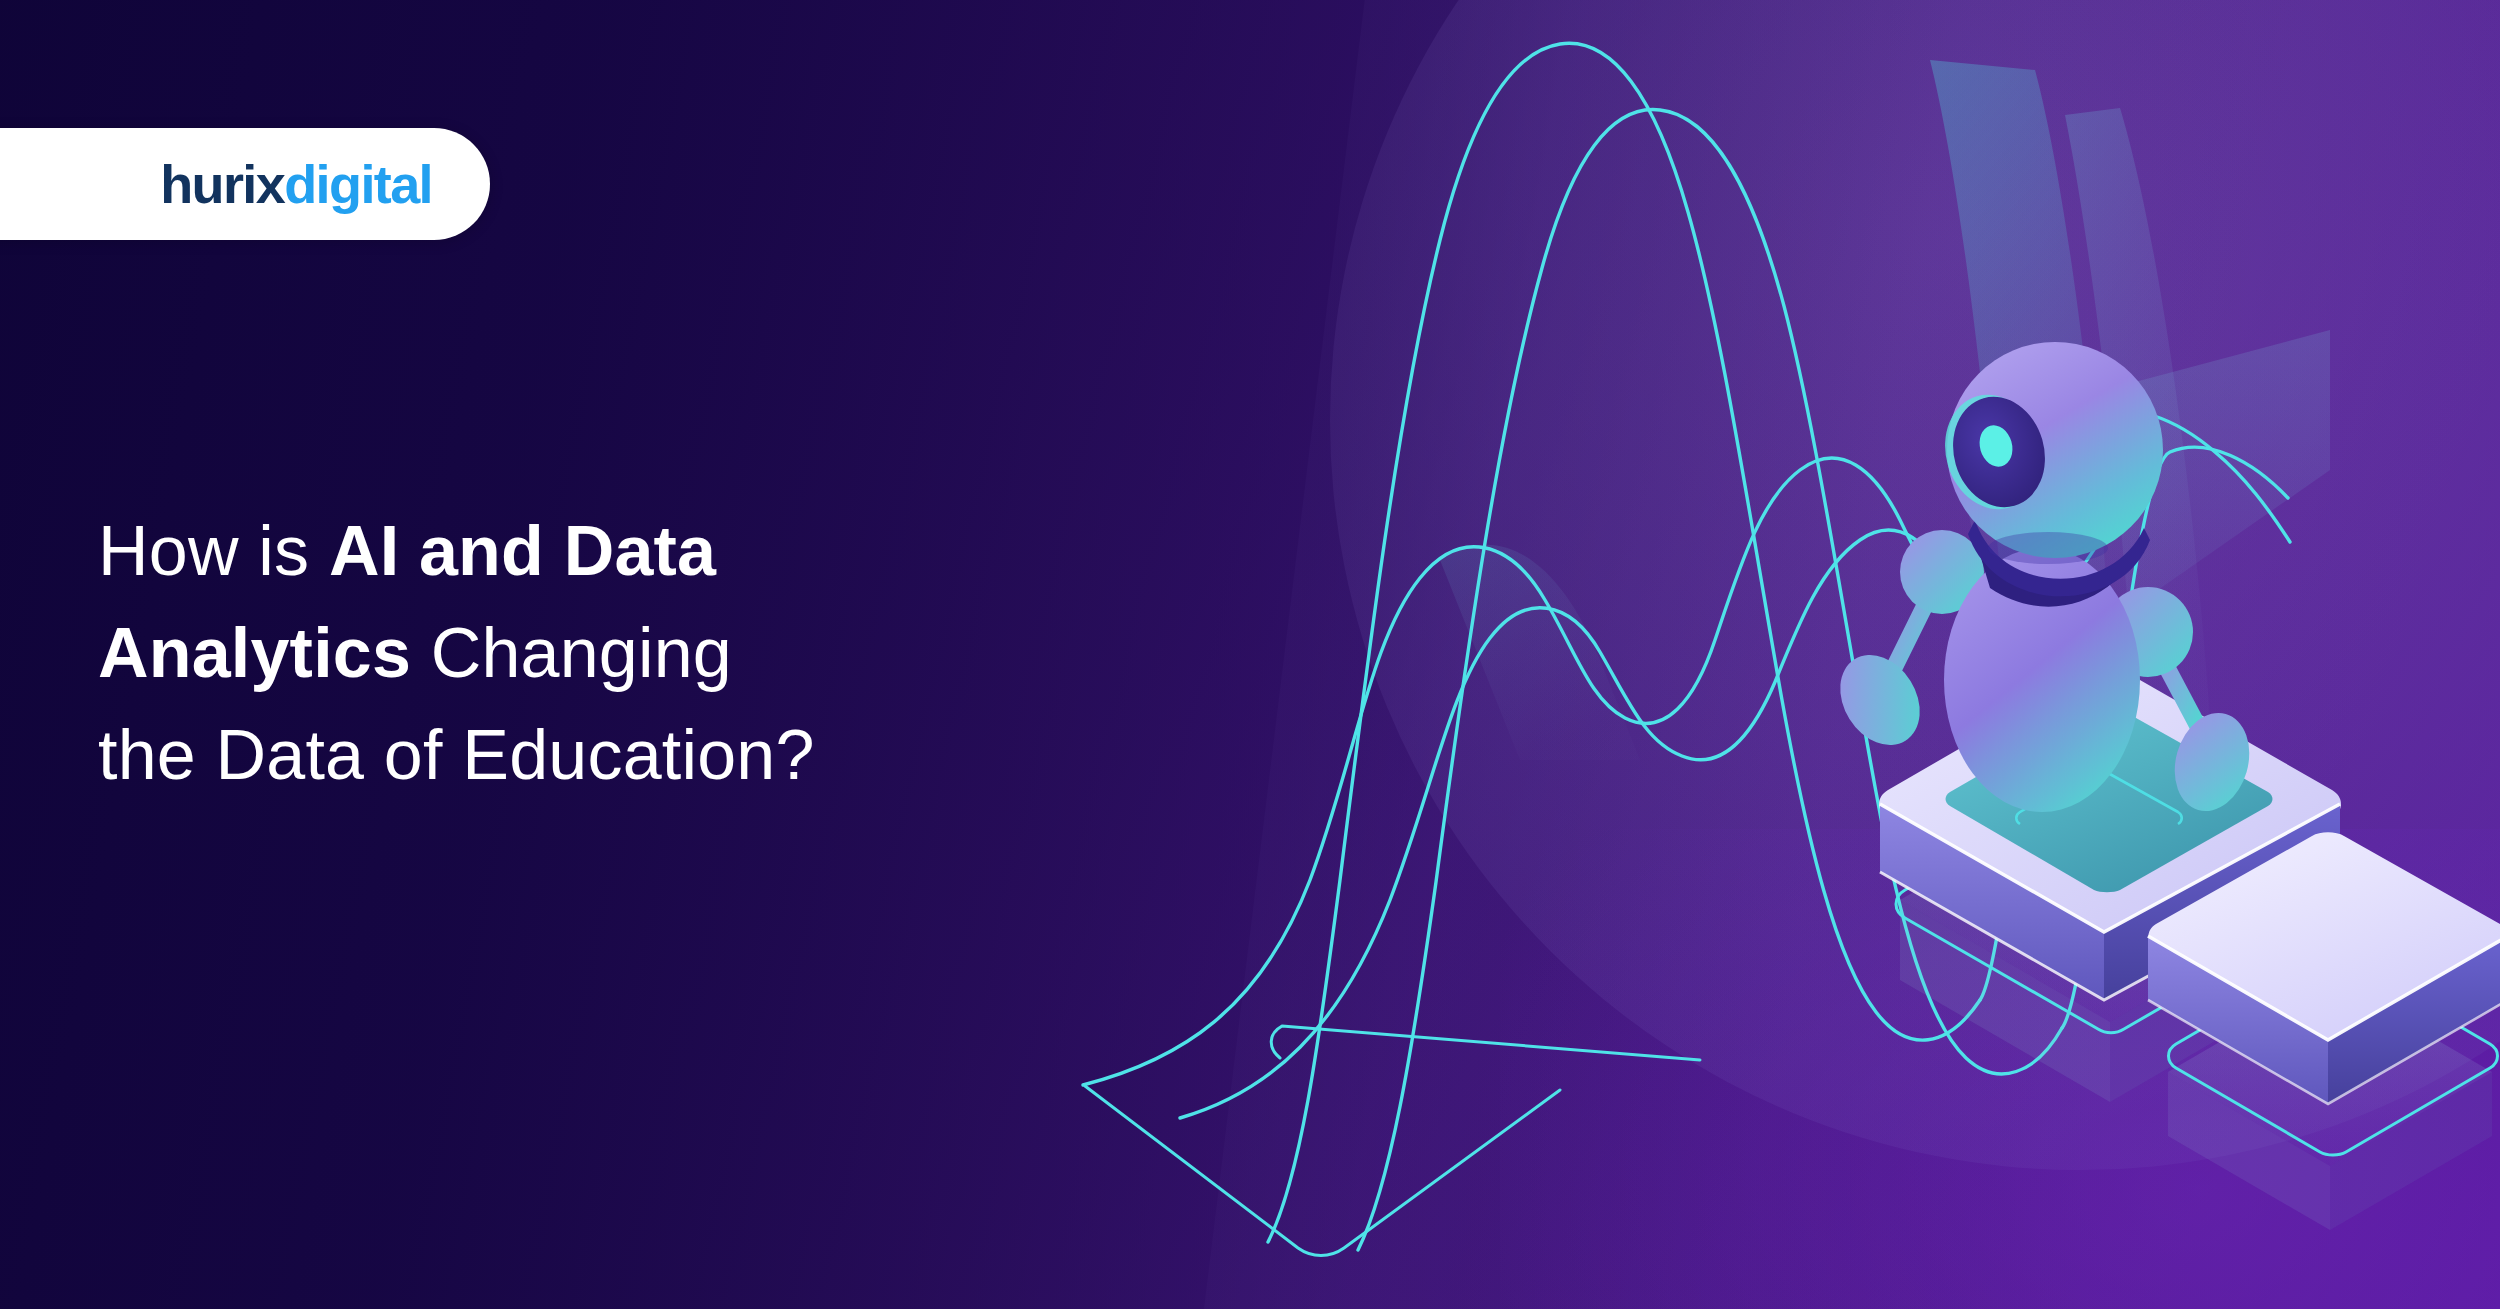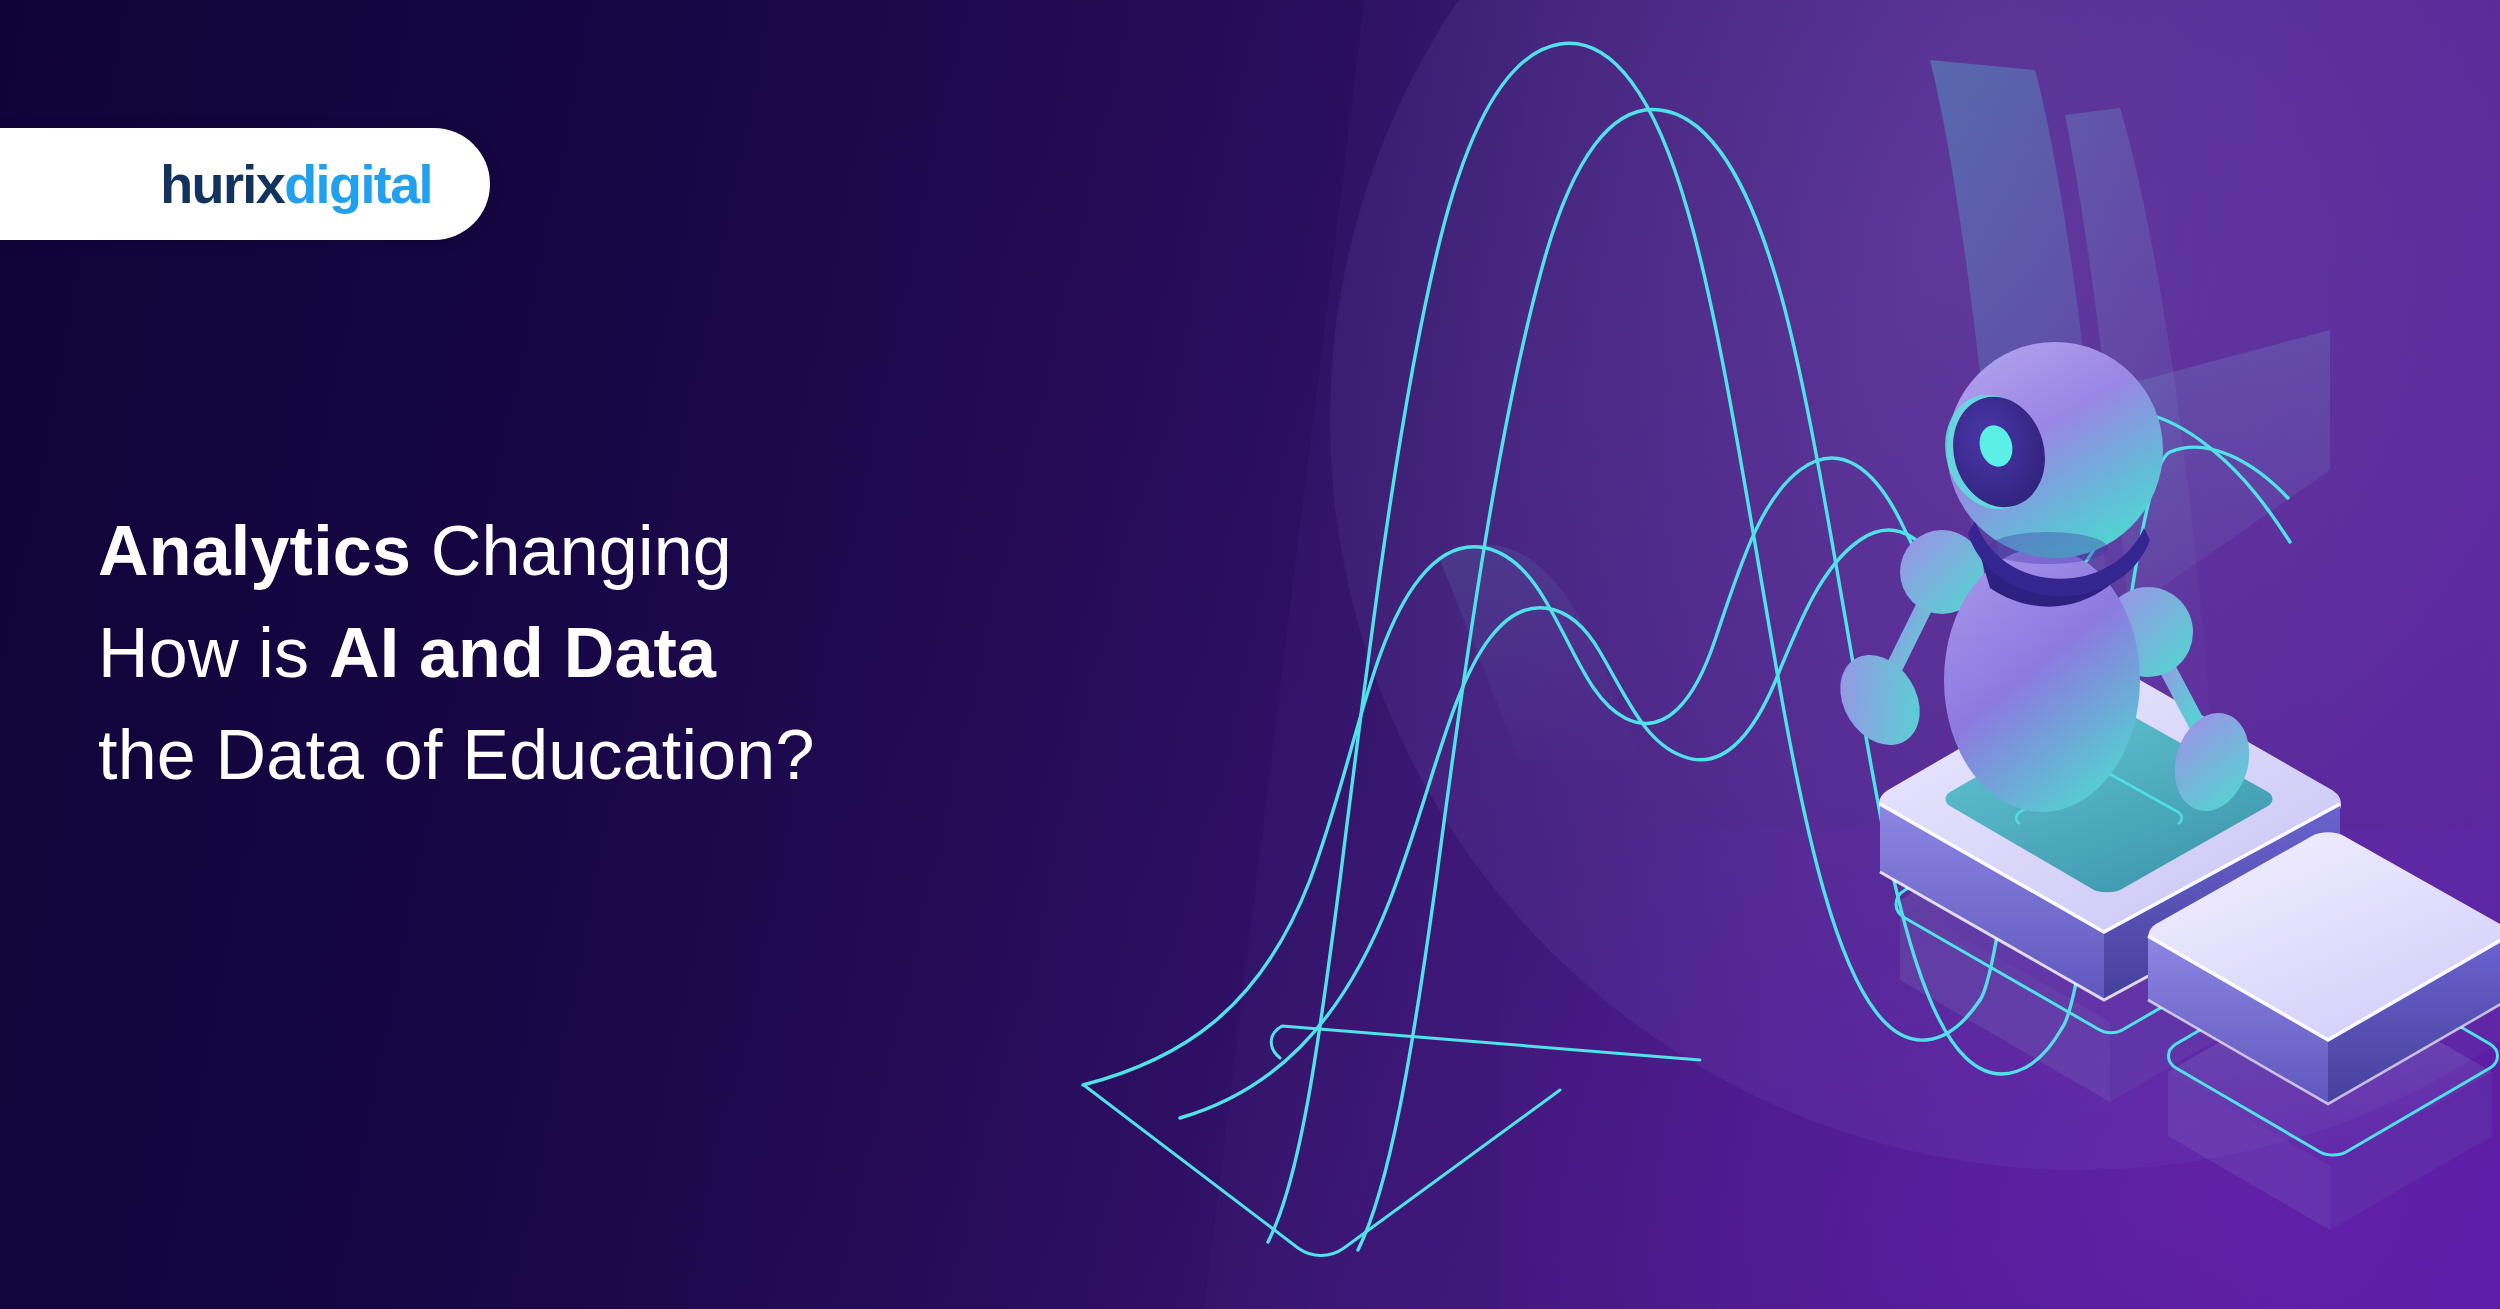--- a/index.html
+++ b/index.html
@@ -320,18 +320,18 @@
       <path d="M2148,1000 L2328,1104 L2508,1000" fill="none" stroke="#ffffff" stroke-width="2.6" opacity="0.65"></path>
       <path d="M2148,936 L2328,1040 L2508,936" fill="none" stroke="#ffffff" stroke-width="3.5" opacity="0.95"></path>
     </g>
   </svg>
 
   <div class="logo-pill">
     <span class="logo-word"><span class="logo-hurix">hurix</span><span class="logo-digital">digital</span></span>
   </div>
 
   <div class="headline">
+    <div class="hl-line"><span>How is </span><span class="hl-strong">AI and Data</span></div>
     <div class="hl-line"><span class="hl-strong">Analytics</span><span> Changing</span></div>
-    <div class="hl-line"><span>How is </span><span class="hl-strong">AI and Data</span></div>
     <div class="hl-line">the Data of Education?</div>
   </div>
 
 </div>
 
 </body></html>

